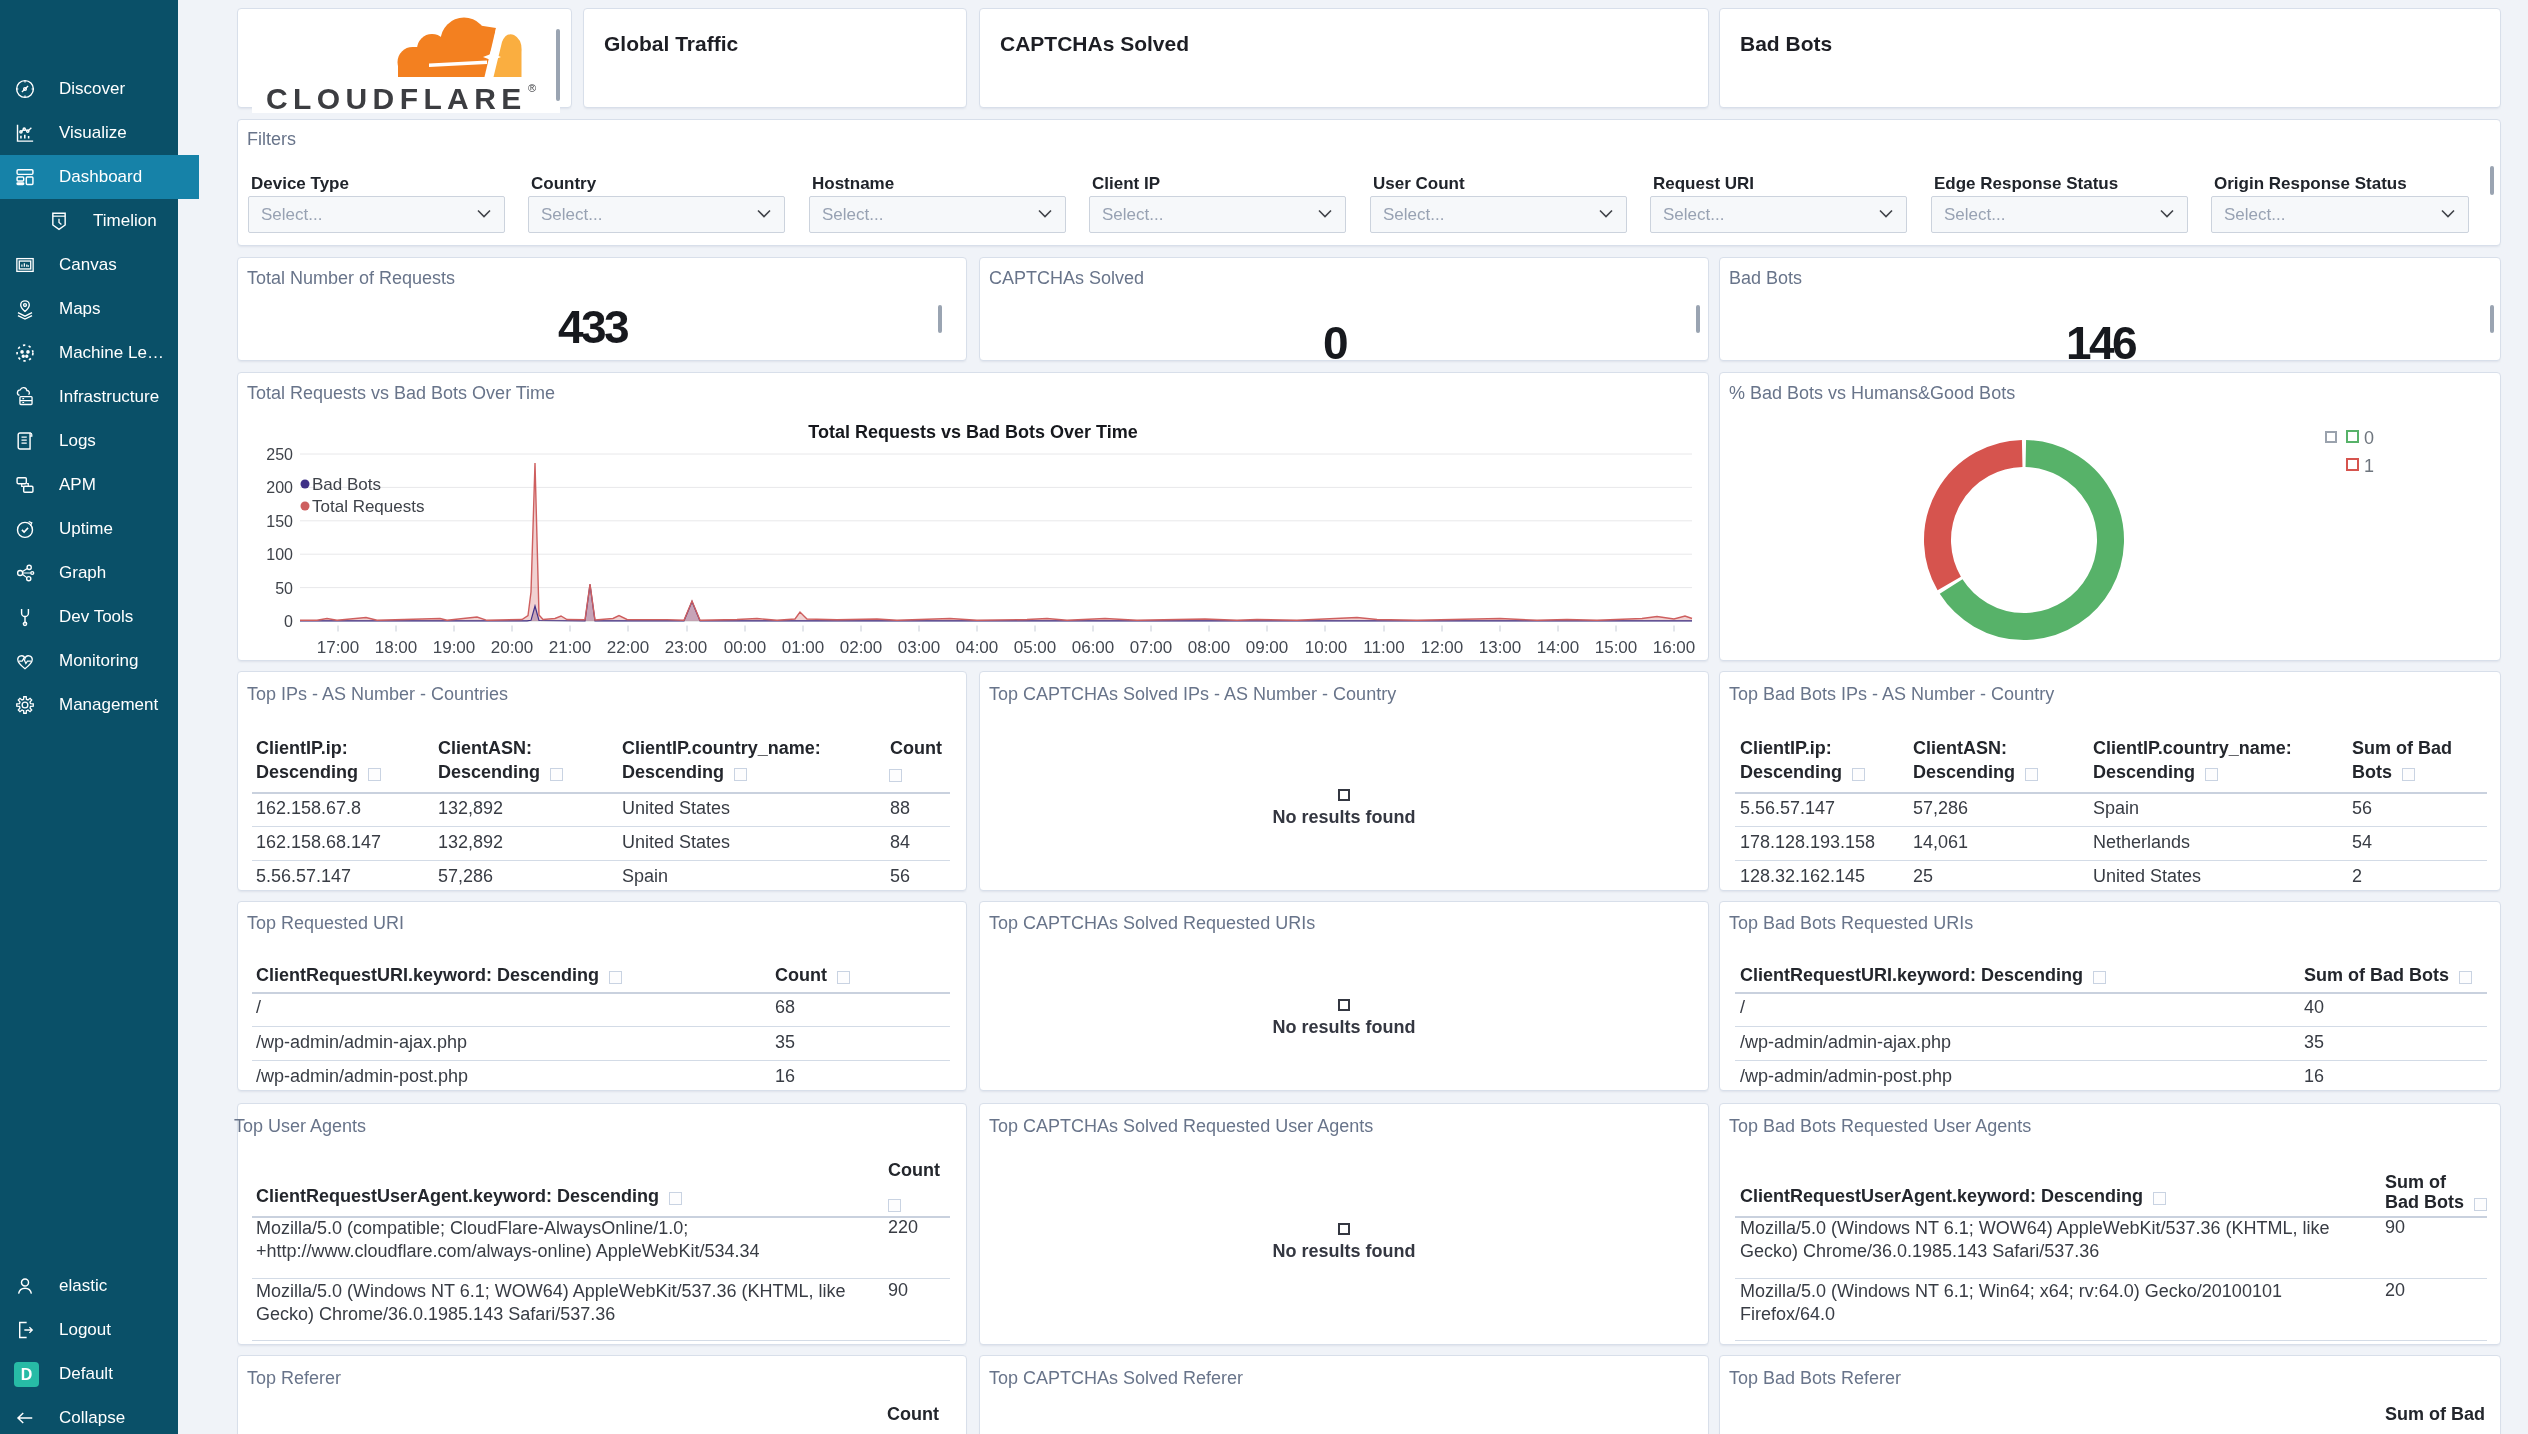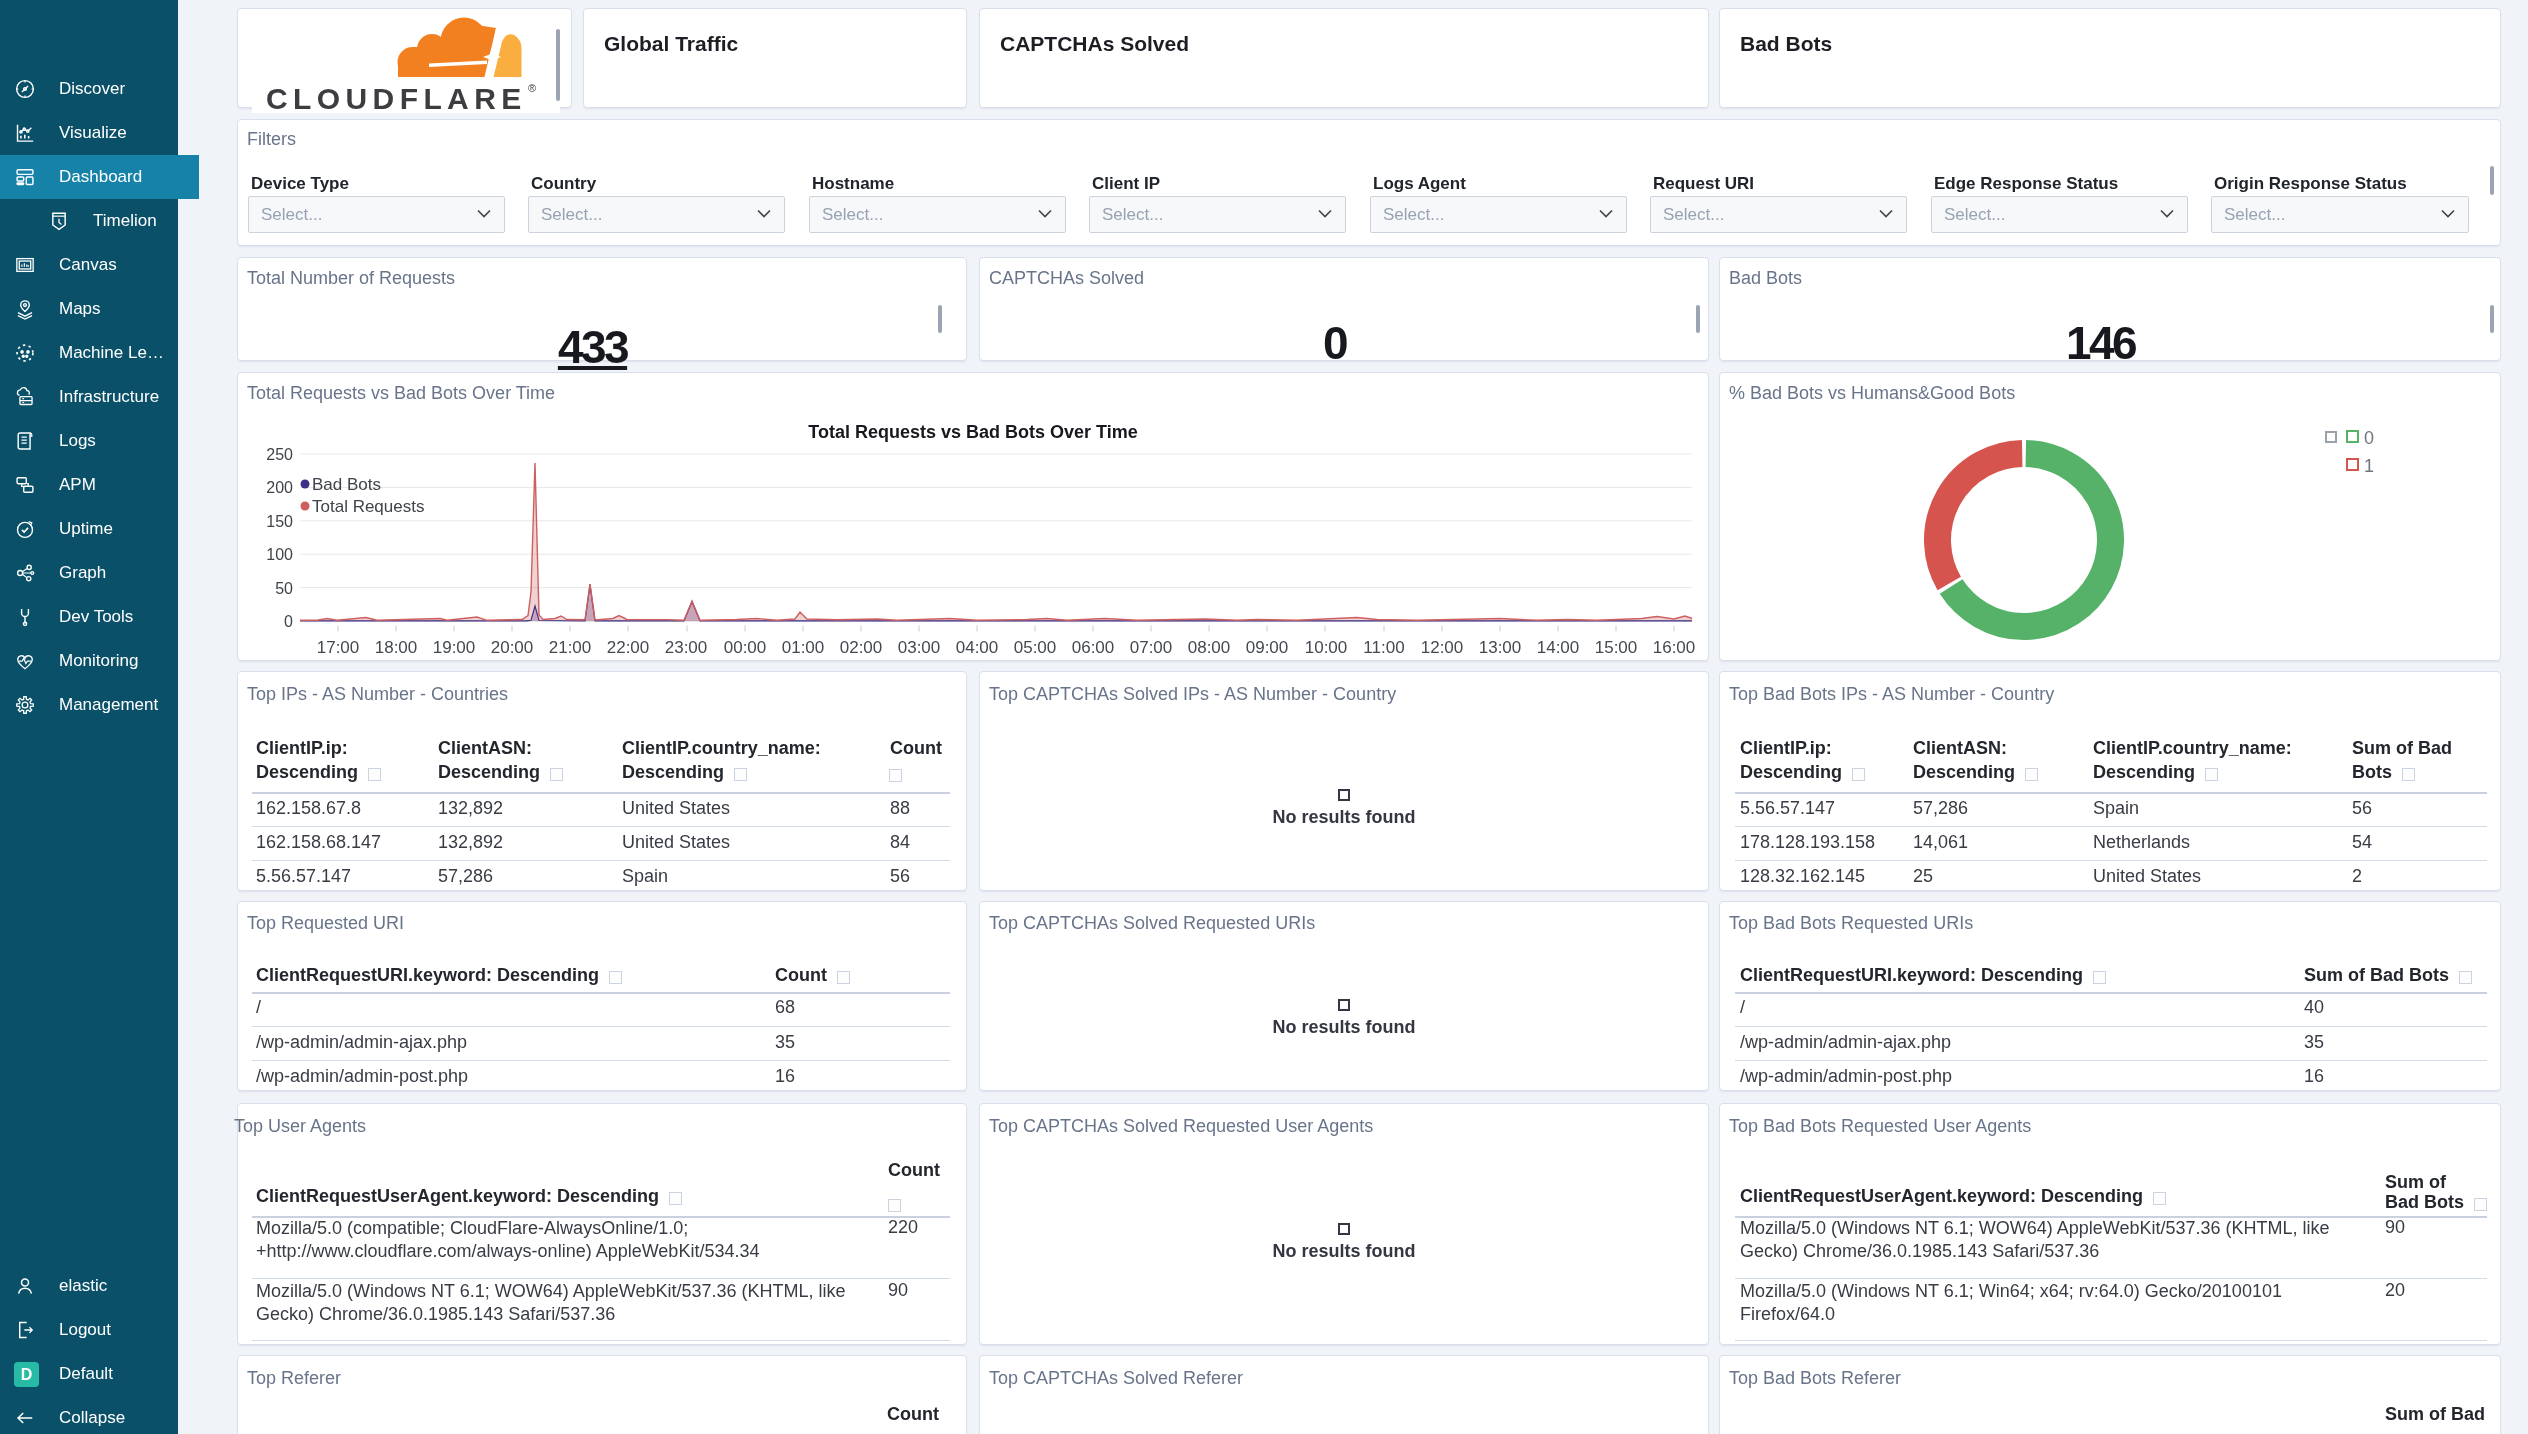--- a/index.html
+++ b/index.html
@@ -224,21 +224,21 @@
 <div class="panel" style="left:1719px;top:8px;width:782px;height:100px;"></div>
 <div class="htitle" style="left:1740px;top:32px;">Bad Bots</div>
 
 <div class="panel" style="left:237px;top:119px;width:2264px;height:127px;"></div>
 <div class="ptitle" style="left:247px;top:129px;">Filters</div>
 <div class="sbar" style="left:2490px;top:166px;height:29px;"></div>
 <div class="flabel" style="left:251px;top:174px;">Device Type</div>
 <div class="flabel" style="left:531px;top:174px;">Country</div>
 <div class="flabel" style="left:812px;top:174px;">Hostname</div>
 <div class="flabel" style="left:1092px;top:174px;">Client IP</div>
-<div class="flabel" style="left:1373px;top:174px;">Logs Agent</div>
+<div class="flabel" style="left:1373px;top:174px;">User Count</div>
 <div class="flabel" style="left:1653px;top:174px;">Request URI</div>
 <div class="flabel" style="left:1934px;top:174px;">Edge Response Status</div>
 <div class="flabel" style="left:2214px;top:174px;">Origin Response Status</div>
 <div class="sel-box" style="left:248px;top:196px;width:257px;">
         <span class="ph">Select...</span>
         <svg width="14" height="9" viewBox="0 0 14 9" fill="none" stroke="#404349" stroke-width="1.6">
           <path d="M1 1.5l6 6 6-6"></path>
         </svg>
       </div>
 <div class="sel-box" style="left:528px;top:196px;width:257px;">
@@ -279,21 +279,21 @@
       </div>
 <div class="sel-box" style="left:2211px;top:196px;width:258px;">
         <span class="ph">Select...</span>
         <svg width="14" height="9" viewBox="0 0 14 9" fill="none" stroke="#404349" stroke-width="1.6">
           <path d="M1 1.5l6 6 6-6"></path>
         </svg>
       </div>
 
 <div class="panel" style="left:237px;top:257px;width:730px;height:104px;"></div>
 <div class="ptitle" style="left:247px;top:268px;">Total Number of Requests</div>
-<div class="num" style="left:237px;top:324px;width:711px;text-decoration:underline;">433</div>
+<div class="num" style="left:237px;top:304px;width:711px;">433</div>
 <div class="sbar" style="left:938px;top:305px;height:28px;"></div>
 
 <div class="panel" style="left:979px;top:257px;width:730px;height:104px;"></div>
 <div class="ptitle" style="left:989px;top:268px;">CAPTCHAs Solved</div>
 <div class="num" style="left:979px;top:320px;width:711px;">0</div>
 <div class="sbar" style="left:1696px;top:305px;height:28px;"></div>
 
 <div class="panel" style="left:1719px;top:257px;width:782px;height:104px;"></div>
 <div class="ptitle" style="left:1729px;top:268px;">Bad Bots</div>
 <div class="num" style="left:1719px;top:320px;width:763px;">146</div>

